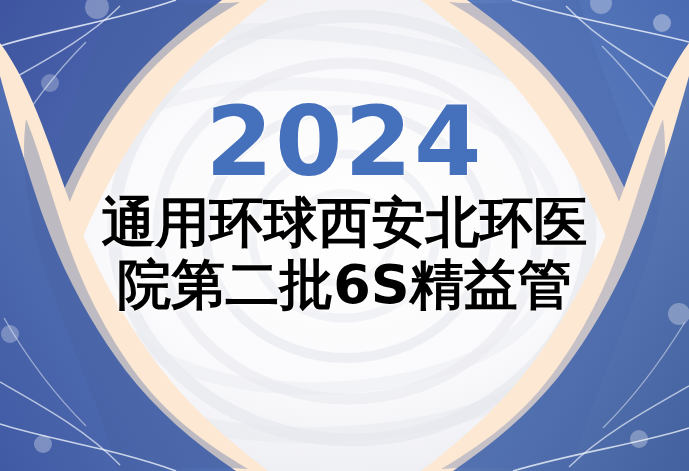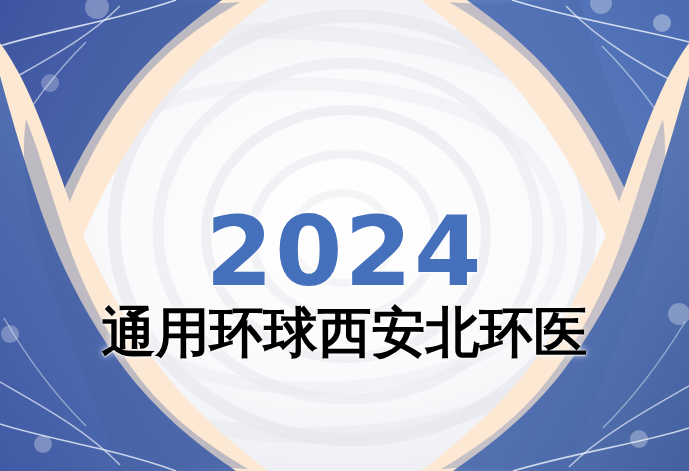--- a/index.html
+++ b/index.html
@@ -27,21 +27,21 @@
     height: 471px;
     display: block;
   }
 
   .poster-content {
     position: absolute;
     inset: 0;
     display: flex;
     flex-direction: column;
     align-items: center;
-    justify-content: center;
+    justify-content: flex-start;
     z-index: 5;
   }
 
   .year {
     margin-top: 96px;
     font-family: "DejaVu Sans", "Liberation Sans", sans-serif;
     font-weight: bold;
     font-size: 97px;
     line-height: 0.95;
     letter-spacing: 2px;
@@ -197,16 +197,17 @@
       </g>
 
     </g>
   </svg>
 
   <div class="poster-content">
     <div class="year">2024</div>
 
     <div class="headline">
       <div class="headline-line">通用环球西安北环医</div>
+      <div class="headline-line">院第二批6S精益管</div>
     </div>
   </div>
 
 </div>
 
 </body></html>

